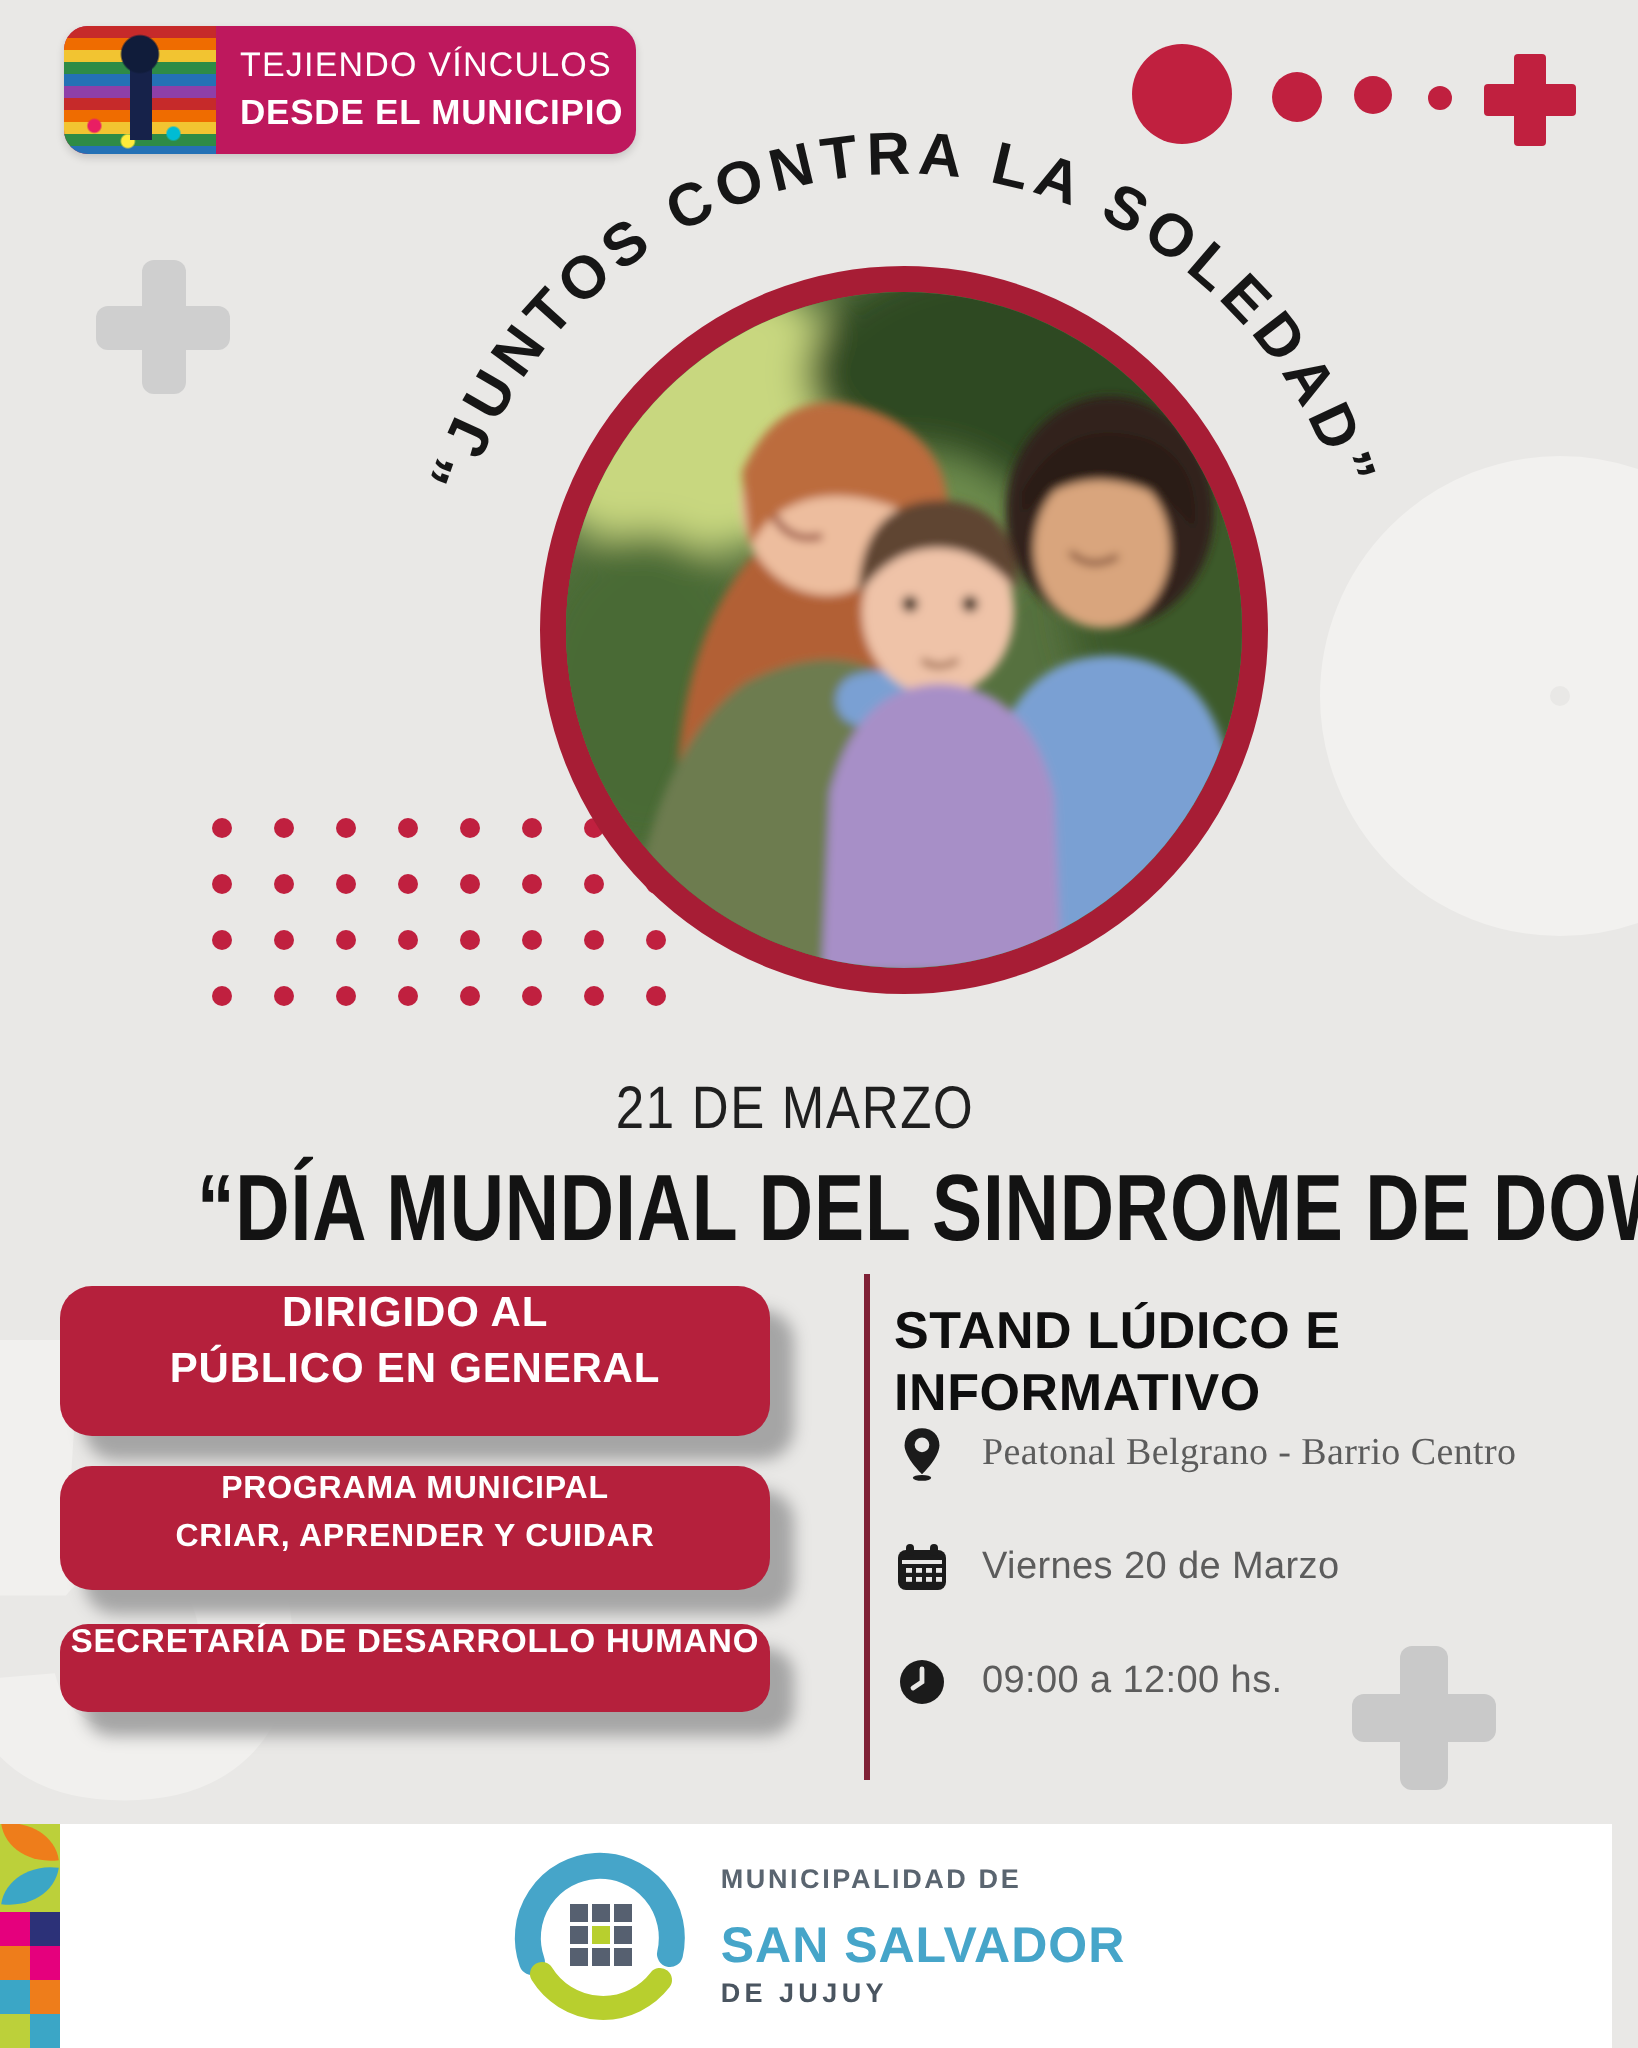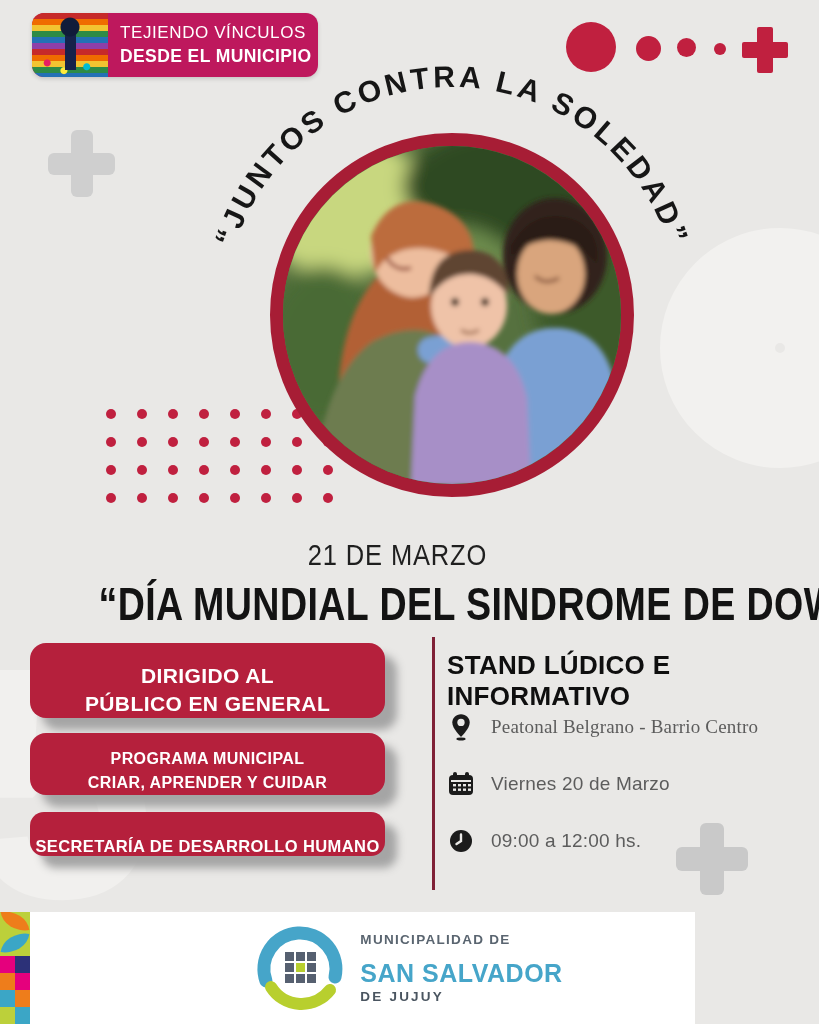--- a/index.html
+++ b/index.html
@@ -87,40 +87,40 @@
   .kicker { font-size:30px; font-weight:400; color:#1f1f1f; letter-spacing:1px;
             display:inline-block; transform:scaleX(.85); white-space:nowrap; }
   .main-title { margin-top:4px; }
   .main-title span { font-size:47px; font-weight:700; color:#131313; letter-spacing:.5px;
             display:inline-block; transform:scaleX(.8); white-space:nowrap; }
 
   
   .rbtn {
     position:absolute; left:30px; width:355px; background:#b5203c;
     border-radius:16px; color:#fff; display:flex; flex-direction:column;
-    align-items:center; justify-content:flex-end; text-align:center;
+    align-items:center; justify-content:flex-start; text-align:center;
     box-shadow:12px 12px 8px #a5a5a5; z-index:4; border:none; cursor:default;
     font-family:"Liberation Sans",sans-serif;
   }
   .rbtn .l1,.rbtn .l2 { font-weight:700; letter-spacing:.4px; }
   .btn-audience { top:643px; height:75px; } .btn-audience .l1,.btn-audience .l2 { font-size:21px; line-height:28px; }
   .btn-program  { top:733px; height:62px; } .btn-program .l1,.btn-program .l2 { font-size:16px; line-height:24px; }
   .btn-secretary{ top:812px; height:44px; border-radius:14px; } .btn-secretary .l1 { font-size:16.5px; }
 
   
   .divider { position:absolute; left:432px; top:637px; width:3px; height:253px; background:#7f2136; z-index:4; }
   .info-heading { position:absolute; left:447px; top:650px; font-size:26px; font-weight:700;
                   color:#0f0f0f; letter-spacing:.3px; z-index:4; }
   .info-row { position:absolute; left:447px; display:flex; align-items:center; gap:16px; z-index:4; }
   .info-row .txt { font-size:19px; color:#5c5c5c; letter-spacing:.2px; }
   .row-location { top:712px;font-family:Liberation Serif, serif; } .row-date { top:769px; } .row-time { top:826px; }
   .icon-box { width:28px; height:30px; display:flex; align-items:center; justify-content:center; flex:none; }
 
   
-  .footer { position:absolute; left:0; top:912px; width:695px; height:112px; background:#ffffff; z-index:5; }
+  .footer { position:absolute; left:0; top:912px; width:806px; height:112px; background:#ffffff; z-index:5; }
   .mosaic { position:absolute; left:0; top:0; width:30px; height:112px; }
   .mosaic-top { position:absolute; left:0; top:0; width:30px; height:44px; background:#bcd03a; overflow:hidden; }
   .petal { position:absolute; width:26px; height:22px; border-radius:0 100% 0 100%; }
   .petal-orange { background:#ee7d1b; left:2px; top:-2px; transform:rotate(-8deg); }
   .petal-blue   { background:#3ba6c6; left:2px; top:20px; border-radius:100% 0 100% 0; transform:rotate(8deg); }
   .mosaic-grid { position:absolute; left:0; top:44px; width:30px; display:grid; grid-template-columns:15px 15px; grid-auto-rows:17px; }
   .mosaic-grid i { display:block; }
   .logo-wrap { position:absolute; left:0; top:0; width:819px; height:112px;
                display:flex; align-items:center; justify-content:center; gap:14px; }
   .logo-text .t1 { font-size:13.5px; font-weight:700; color:#5a6570; letter-spacing:1.3px; }

